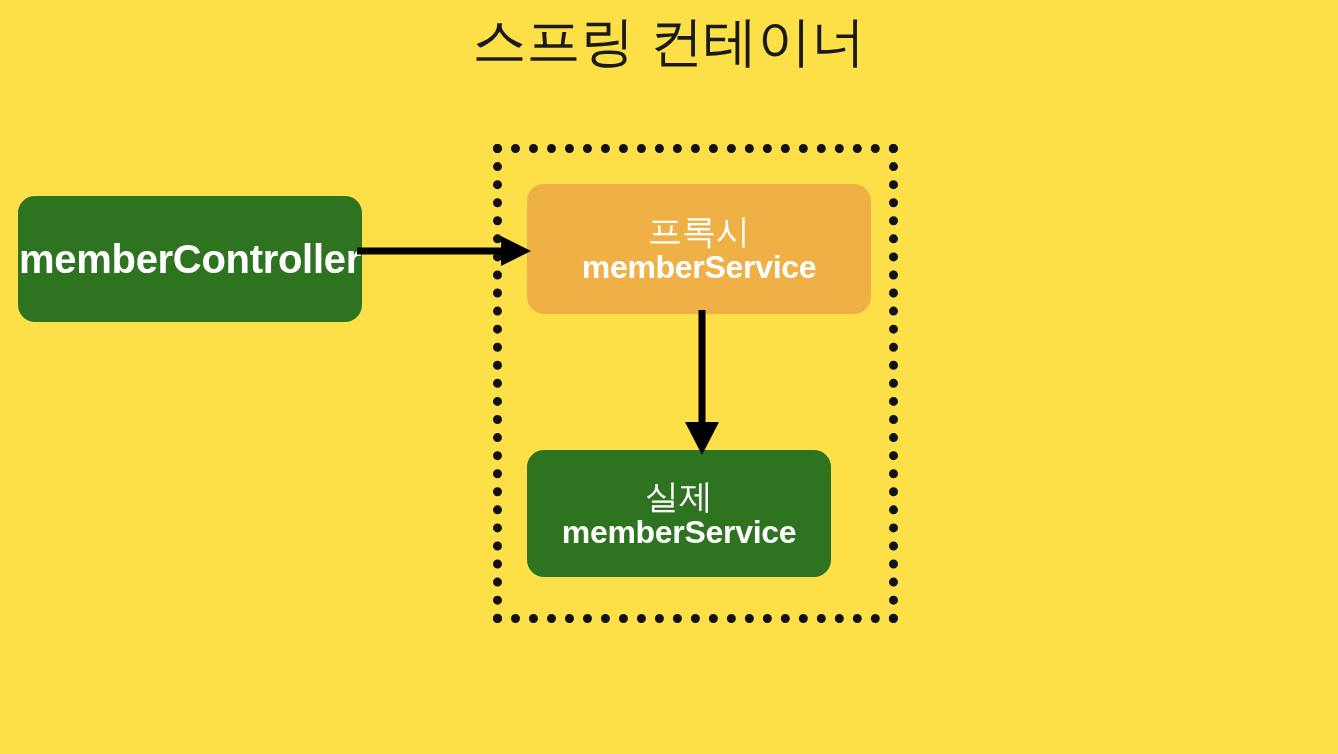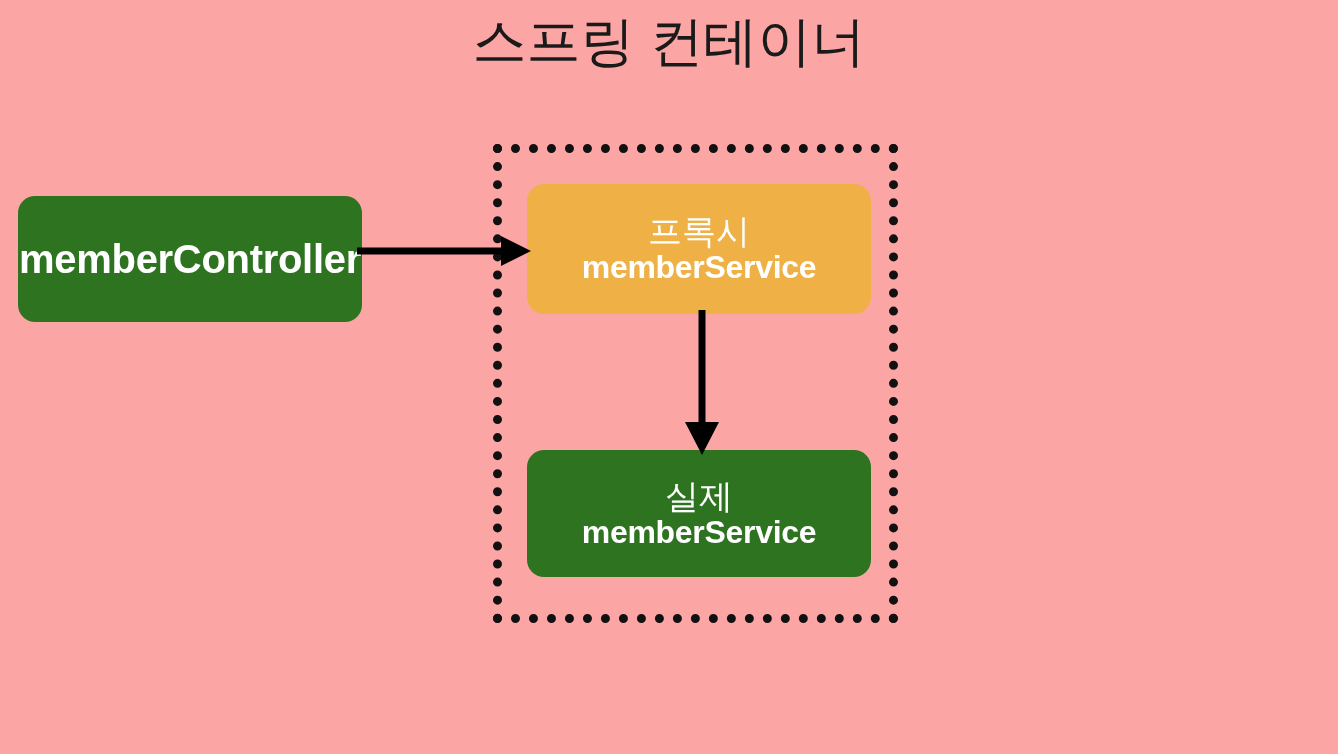--- a/index.html
+++ b/index.html
@@ -4,21 +4,21 @@
 <style>
   html, body {
     margin: 0;
     padding: 0;
     background: #ffffff;
   }
   #canvas {
     position: relative;
     width: 1338px;
     height: 754px;
-    background: #fca5a5;
+    background: #fde047;
     overflow: hidden;
     font-family: "Liberation Sans", "DejaVu Sans", sans-serif;
   }
 
   
   .diagram-title {
     position: absolute;
     left: 0;
     top: 12px;
     width: 1338px;
@@ -83,21 +83,21 @@
     left: 527px;
     top: 184px;
     width: 344px;
     height: 130px;
     background: #EFB145;
   }
 
   #node-real-member-service {
     left: 527px;
     top: 450px;
-    width: 344px;
+    width: 304px;
     height: 127px;
     background: #2E7320;
   }
 
   
   .arrow-svg {
     position: absolute;
     overflow: visible;
     pointer-events: none;
   }

